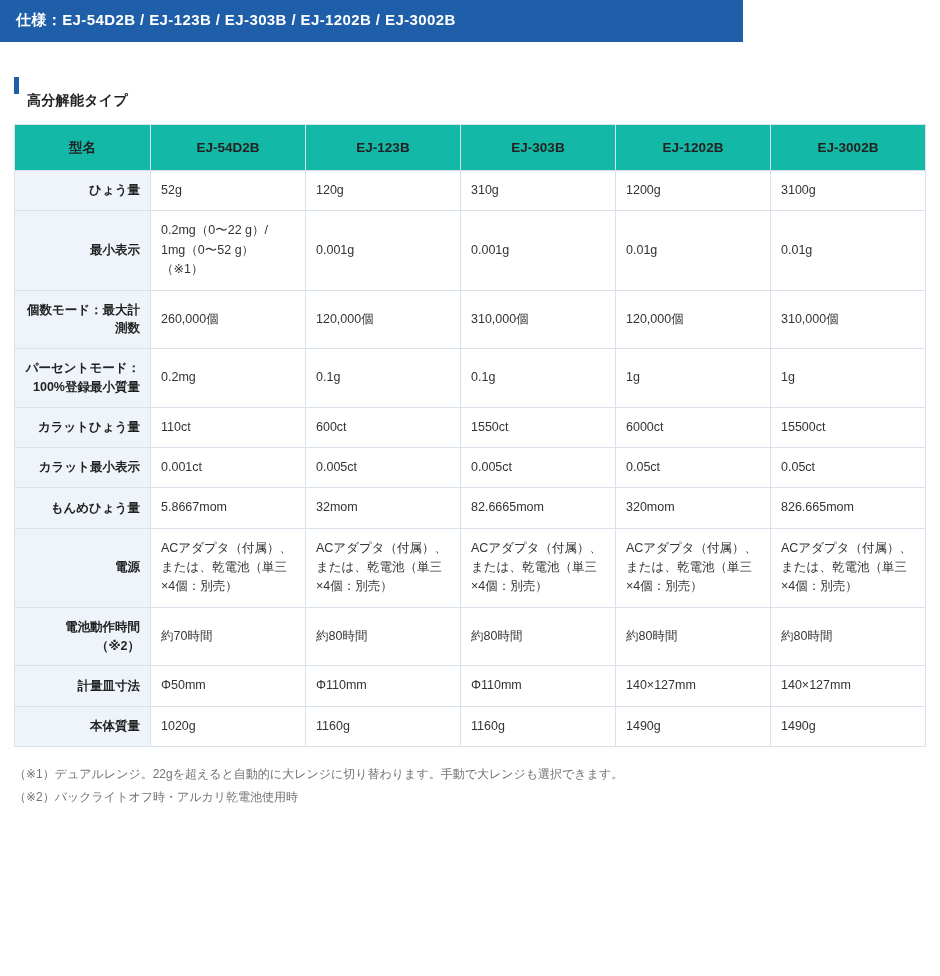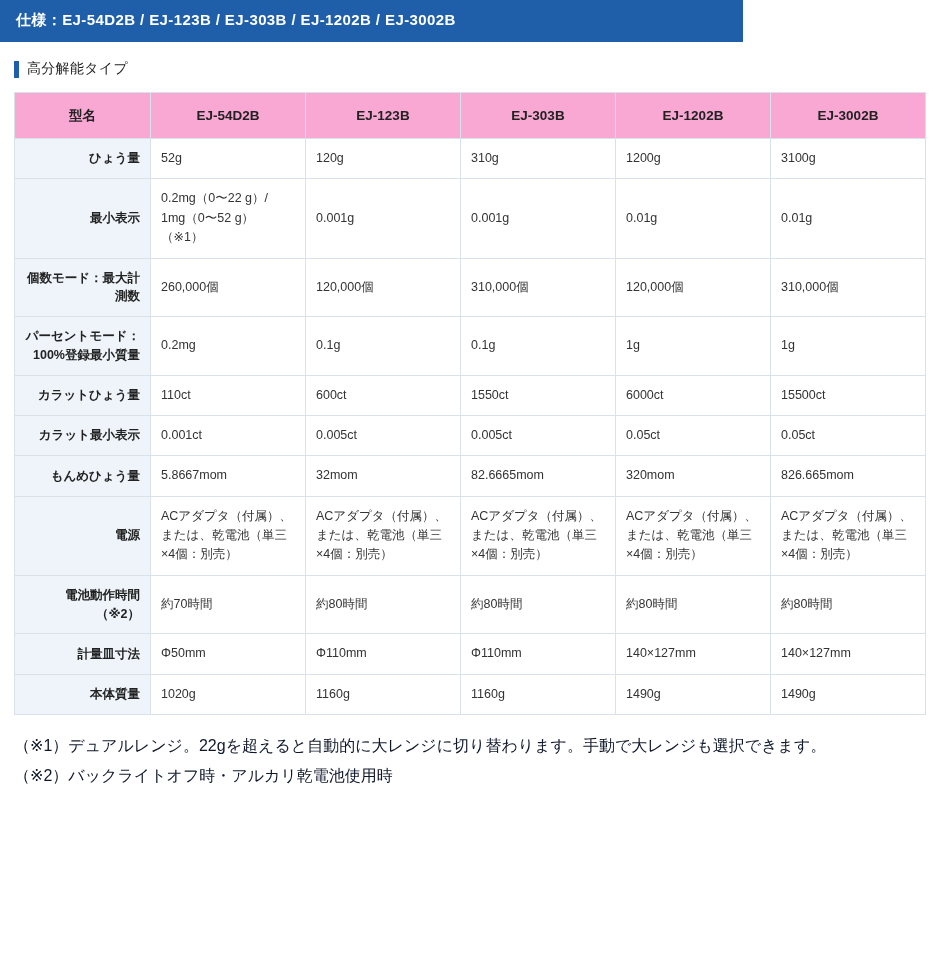--- a/index.html
+++ b/index.html
@@ -36,43 +36,44 @@
   }
   .sub-heading .bar {
     display: inline-block;
     width: 5px;
     height: 17px;
     background: #1f5fa9;
     margin-right: 8px;
   }
   .sub-heading .text {
     font-size: 14px;
-    font-weight: normal;
+    font-weight: bold;
     color: #222222;
     letter-spacing: 0.3px;
+    margin-top: 32px;
   }
   
   .table-wrap {
     padding: 0 14px;
     box-sizing: border-box;
   }
   table.spec {
     border-collapse: collapse;
     width: 912px;
     table-layout: fixed;
   }
   table.spec col.c0 { width: 136px; }
   table.spec col.cx { width: 155px; }
   table.spec th, table.spec td {
     border: 1px solid #d9e2ea;
     vertical-align: middle;
     box-sizing: border-box;
   }
   table.spec thead th {
-    background: #f9a8d4;
+    background: #14b8a6;
     color: #222222;
     font-size: 13.5px;
     font-weight: bold;
     text-align: center;
     padding: 12px 6px;
     height: 46px;
   }
   table.spec tbody th {
     background: #eef4f9;
     color: #222222;
@@ -86,22 +87,22 @@
     background: #ffffff;
     color: #333333;
     font-size: 12.5px;
     text-align: left;
     padding: 10px 10px;
     line-height: 1.55;
   }
   
   .notes {
     padding: 16px 0 12px 14px;
-    font-size: 16px;
-    color: #0f172a;
+    font-size: 12px;
+    color: #737373;
     line-height: 1.9;
   }
   .notes div { white-space: nowrap; }
 </style>
 </head>
 <body>
 
 <div class="page">
 
   <div class="title-bar">仕様：EJ-54D2B / EJ-123B / EJ-303B / EJ-1202B / EJ-3002B</div>

